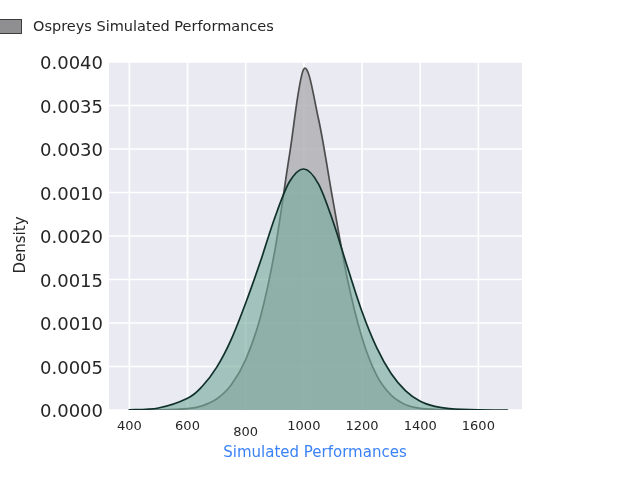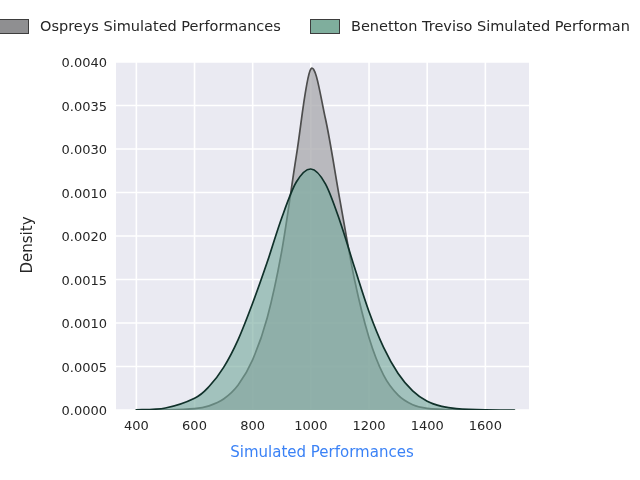--- a/index.html
+++ b/index.html
@@ -43,41 +43,41 @@
   }
   .legend-label {
     font-size: 14.5px;
     color: #262626;
     margin-left: 11px;
   }
 
   
   #figure {
     position: absolute;
-    left: 11px;
+    left: 4px;
     top: 0;
     width: 550px;
     height: 480px;
     text-decoration: underline;
   }
   #axes {
     position: absolute;
     left: 105px;
     top: 62px;
     width: 413px;
     height: 348px;
     background: #eaeaf2;
   }
   #axes svg { display: block; }
 
   
   .ytick {
     position: absolute;
     right: 529px;           
-    font-size: 13px;
+    font-size: 18px;
     color: #262626;
     text-align: right;
     white-space: nowrap;
     transform: translateY(-50%);
   }
   .ytick {
     right: auto;
     left: 36px;
     width: 60px;
   }
@@ -117,24 +117,20 @@
 </head>
 <body>
 
 <div id="figure">
 
   <div id="legend">
     <div class="legend-entry" id="legend-entry-0">
       <span class="legend-swatch" id="sw0" style="background: rgb(143, 143, 145); border-color: rgb(61, 61, 61);"></span>
       <span class="legend-label">Ospreys Simulated Performances</span>
     </div>
-    <div class="legend-entry" id="legend-entry-1">
-      <span class="legend-swatch" id="sw1" style="background: rgb(127, 174, 157); border-color: rgb(61, 61, 61);"></span>
-      <span class="legend-label">Benetton Treviso Simulated Performan</span>
-    </div>
   </div>
 
   <div id="axes">
     <svg id="plot-svg" width="413" height="348" viewBox="0 0 413 348">
         <g>
           <line x1="0" x2="413" y1="348" y2="348" stroke="#ffffff" stroke-width="1.6"></line>
           <line x1="0" x2="413" y1="304.5" y2="304.5" stroke="#ffffff" stroke-width="1.6"></line>
           <line x1="0" x2="413" y1="261" y2="261" stroke="#ffffff" stroke-width="1.6"></line>
           <line x1="0" x2="413" y1="217.5" y2="217.5" stroke="#ffffff" stroke-width="1.6"></line>
           <line x1="0" x2="413" y1="174" y2="174" stroke="#ffffff" stroke-width="1.6"></line>
@@ -168,21 +164,21 @@
       <div class="ytick" style="top: 279.5px;">0.0015</div>
       <div class="ytick" style="top: 236px;">0.0020</div>
       <div class="ytick" style="top: 192.5px;">0.0010</div>
       <div class="ytick" style="top: 149px;">0.0030</div>
       <div class="ytick" style="top: 105.5px;">0.0035</div>
       <div class="ytick" style="top: 62px;">0.0040</div>
     </div>
   <div id="xtick-layer">
       <div class="xtick" style="left: 125.359px;">400</div>
       <div class="xtick" style="left: 183.528px;">600</div>
-      <div class="xtick" style="left: 241.697px;">800</div>
+      <div class="xtick" style="left: 241.697px; margin-top: 6px;">800</div>
       <div class="xtick" style="left: 299.866px;">1000</div>
       <div class="xtick" style="left: 358.035px;">1200</div>
       <div class="xtick" style="left: 416.204px;">1400</div>
       <div class="xtick" style="left: 474.373px;">1600</div>
     </div>
 
   <div id="xlabel">
     <span id="xlabel-inner">Simulated Performances</span>
   </div>
   <div id="ylabel">Density</div>

